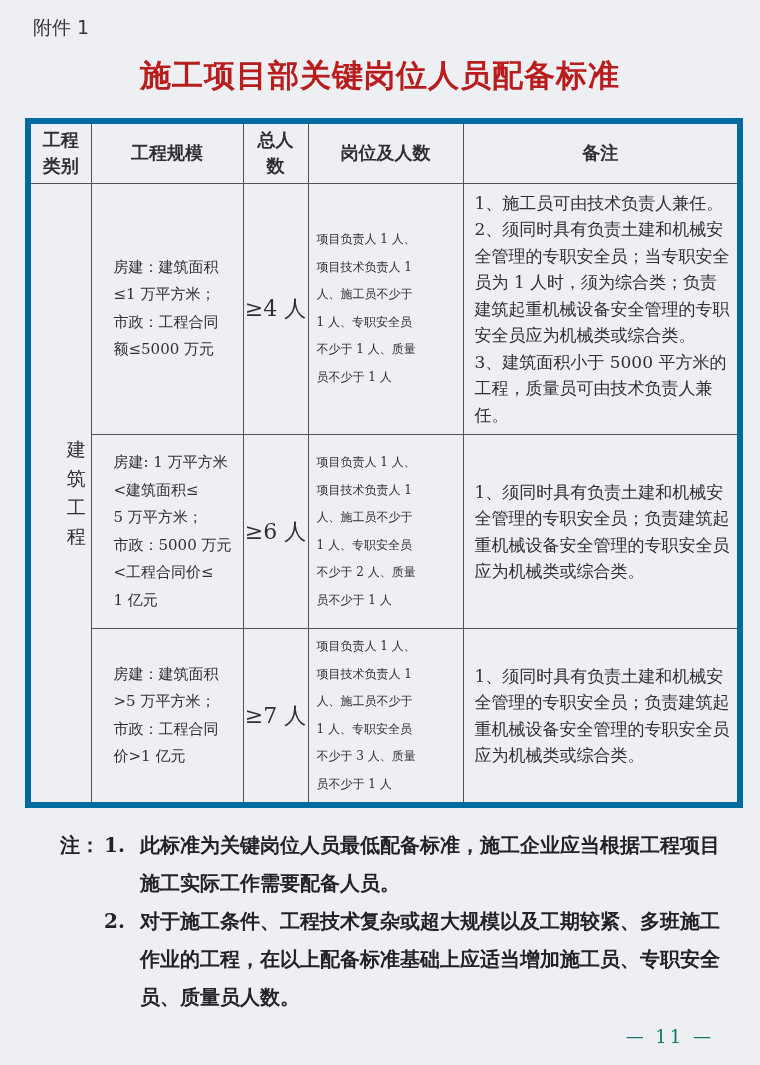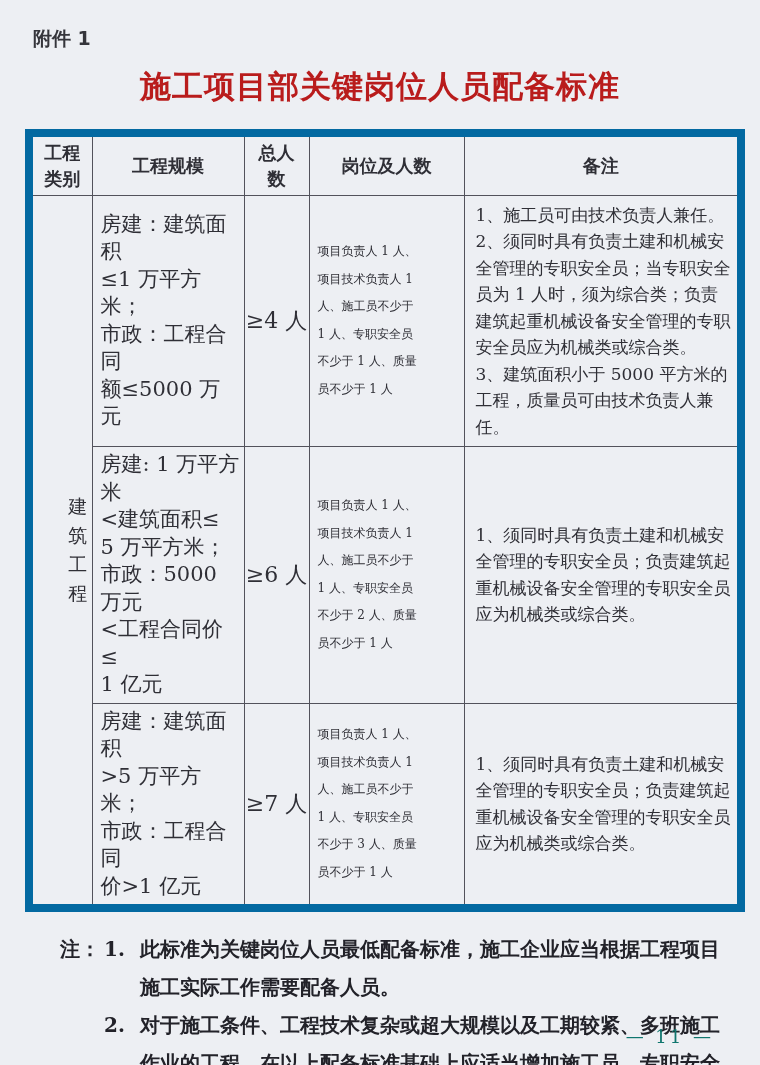--- a/index.html
+++ b/index.html
@@ -7,41 +7,40 @@
   body {
     width: 760px;
     height: 1065px;
     background: #edeff3;
     color: #2b2b30;
     font-family: "DejaVu Serif", "Liberation Serif", serif;
     position: relative;
     overflow: hidden;
   }
   .attachment {
-    padding-top: 26px;
+    padding-top: 15px;
     margin-left: 33px;
     font-size: 19px;
     color: #35353b;
     font-family: "DejaVu Sans", "Liberation Sans", sans-serif;
-    font-weight: bold;
   }
   .doc-title {
     margin: 14px 0 0 0;
     text-align: center;
     font-size: 31px;
     font-weight: 700;
     letter-spacing: 1px;
     color: #b91c1c;
   }
   table.staffing {
     border-collapse: collapse;
     table-layout: fixed;
     width: 712px;
     margin: 21px 0 0 25px;
-    border: 8px solid #0369a1;
+    border: 6px solid #0369a1;
   }
   table.staffing th, table.staffing td {
     border: 1px solid #52525b;
     vertical-align: middle;
     color: #2f2f36;
   }
   tr.header-row { height: 62px; }
   tr.data-row-1 { height: 248px; }
   tr.data-row-2 { height: 194px; }
   tr.data-row-3 { height: 172px; }
@@ -57,23 +56,23 @@
   .vertical-label {
     display: inline-block;
     width: 1.1em;
     word-break: break-all;
     font-size: 19px;
     line-height: 29px;
     text-align: center;
   }
   td.scale-cell {
     white-space: pre-line;
-    font-size: 21px;
+    font-size: 15px;
     line-height: 27.5px;
-    padding: 4px 3px 4px 8px;
+    padding: 4px 3px 4px 22px;
   }
   td.total-cell {
     text-align: center;
     font-size: 22px;
     white-space: nowrap;
   }
   td.positions-cell {
     white-space: pre-line;
     font-size: 12px;
     line-height: 27.5px;

